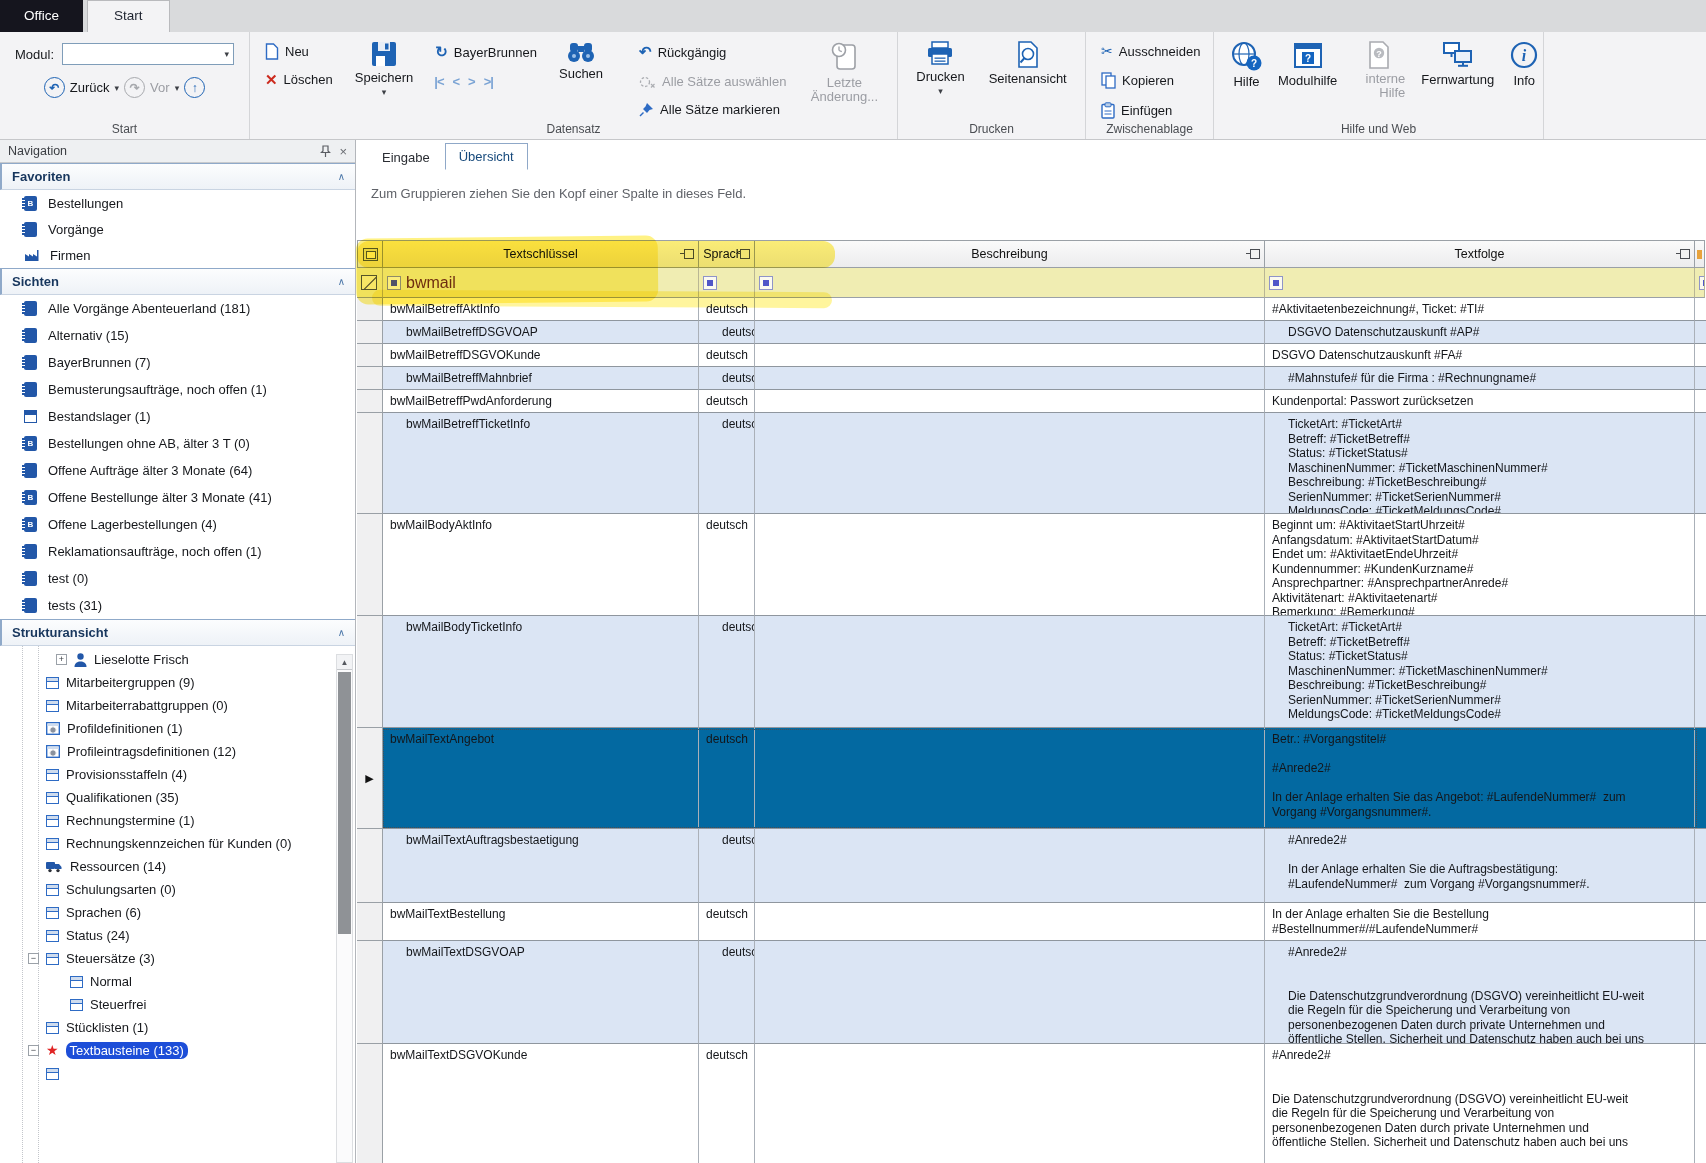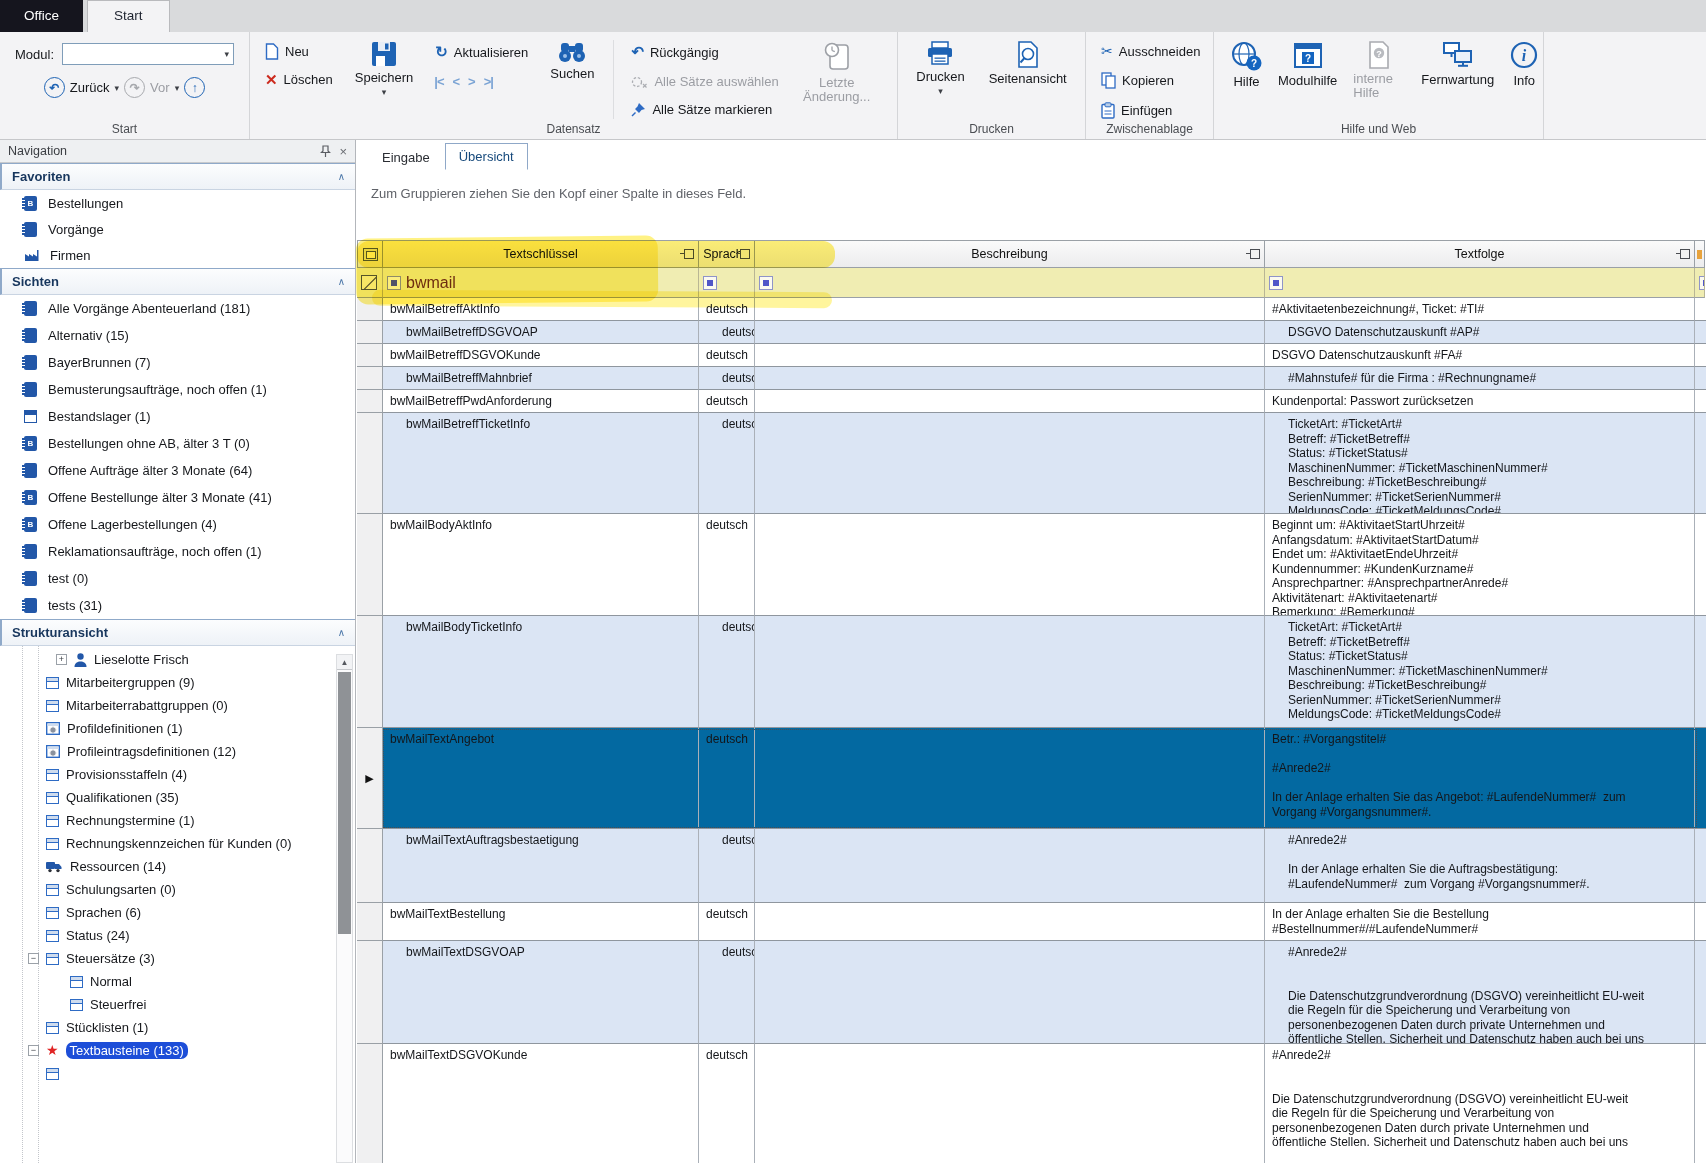--- a/index.html
+++ b/index.html
@@ -157,21 +157,21 @@
           <rect x="7" y="1" width="12" height="9" fill="#e8eef6"></rect>
           <rect x="14" y="2.5" width="3.5" height="6" fill="#1e63b4"></rect>
           <rect x="5" y="15" width="9" height="10" fill="#fff"></rect>
         </svg>
       <span>Speichern</span>
       <span class="dd">▾</span>
     </div>
     <div class="stack" style="gap:10px">
       <div class="rbtn">
         <span class="blue" style="font-size:15px;font-weight:bold">↻</span>
-        <span>Aktualisieren</span>
+        <span>BayerBrunnen</span>
       </div>
       <div class="navarrows">
         <span>|&lt;</span>
         <span>&lt;</span>
         <span>&gt;</span>
         <span>&gt;|</span>
       </div>
     </div>
     <div class="rbig">
       <svg width="28" height="22">
@@ -286,21 +286,21 @@
           <text x="15" y="20.5" font-size="10" font-weight="bold" fill="#fff" text-anchor="middle">?</text>
         </svg>
       <span>Modulhilfe</span>
     </div>
     <div class="rbig gray">
       <svg width="22" height="28">
           <path d="M2 1h13l5 5v21H2z" fill="#fff" stroke="#a9abb0" stroke-width="1.6"></path>
           <circle cx="11" cy="12" r="5.2" fill="#b9bbc0"></circle>
           <text x="11" y="15.5" font-size="9" font-weight="bold" fill="#fff" text-anchor="middle">?</text>
         </svg>
-      <span class="two" style="width:52px;text-align:left">interne Hilfe</span>
+      <span class="two" style="width:52px;text-align:right">interne Hilfe</span>
     </div>
     <div class="rbig">
       <svg width="32" height="28">
           <rect x="2" y="2" width="15" height="10" fill="#fff" stroke="#1e63b4" stroke-width="2"></rect>
           <line x1="9.5" y1="12" x2="9.5" y2="16" stroke="#1e63b4" stroke-width="2"></line>
           <rect x="13" y="10" width="16" height="11" fill="#eaf1f9" stroke="#1e63b4" stroke-width="2"></rect>
           <line x1="21" y1="21" x2="21" y2="24" stroke="#1e63b4" stroke-width="2"></line>
           <line x1="16" y1="24.8" x2="26" y2="24.8" stroke="#1e63b4" stroke-width="2"></line>
         </svg>
       <span>Fernwartung</span>

